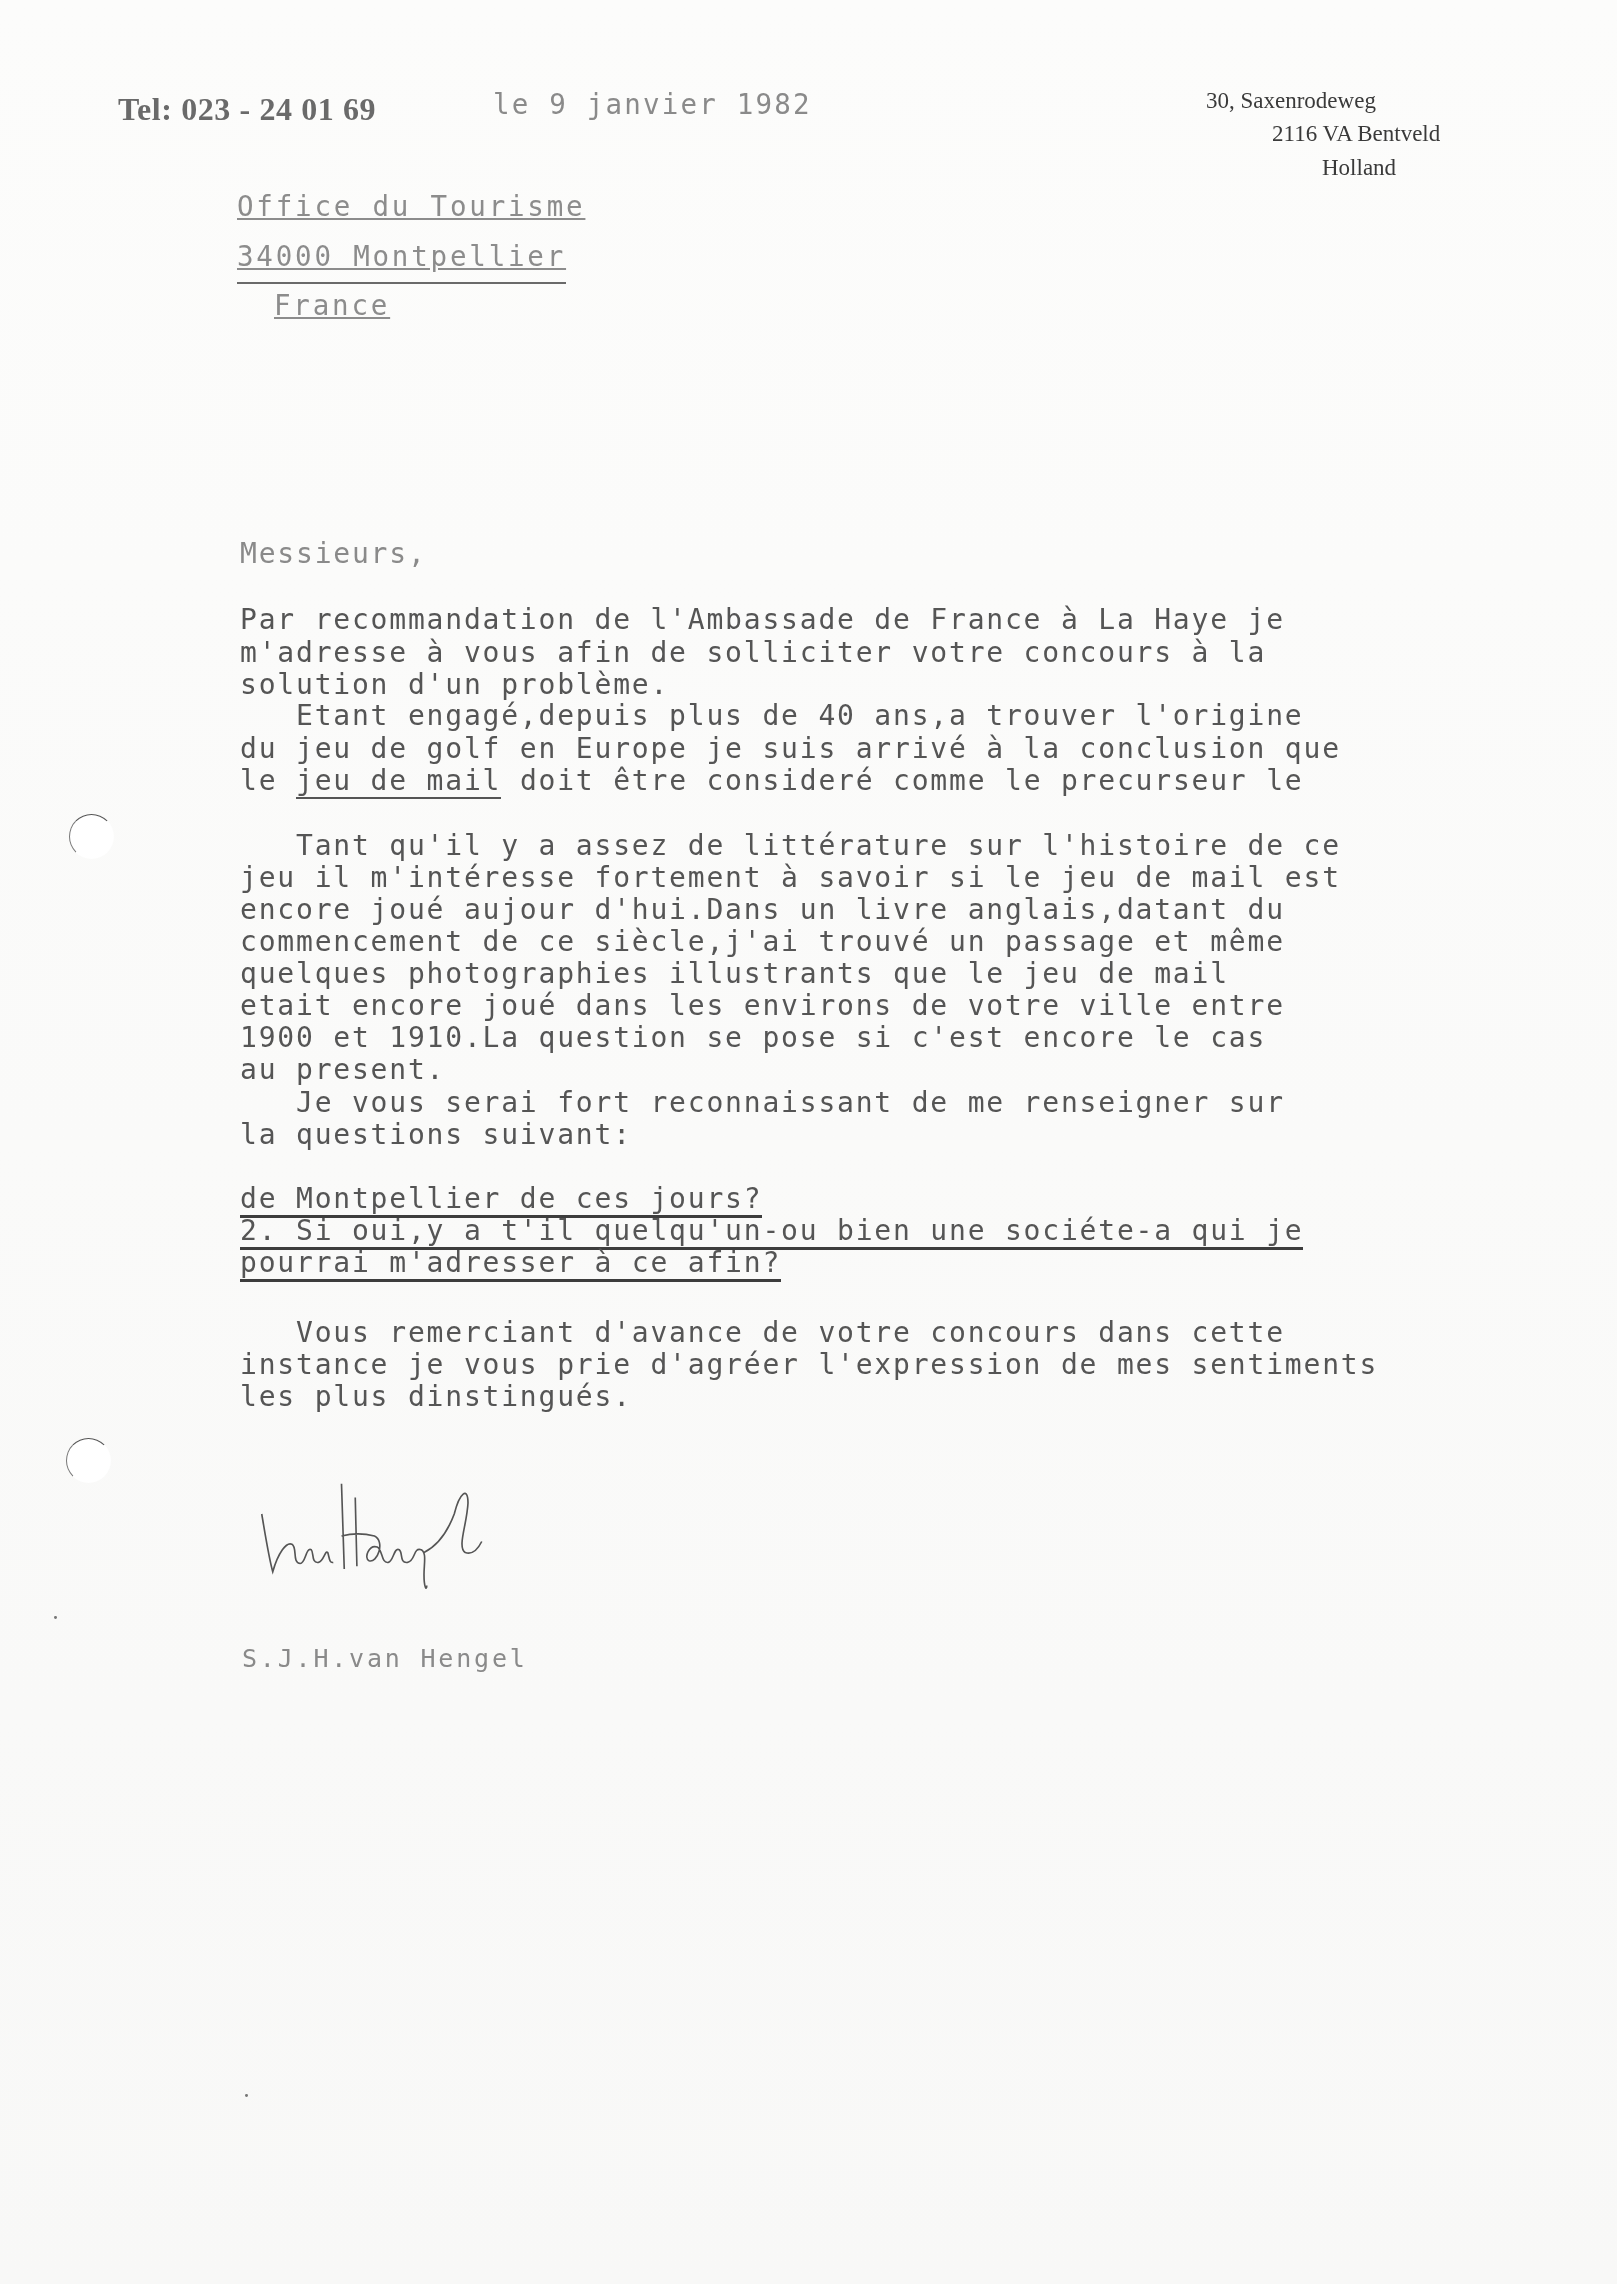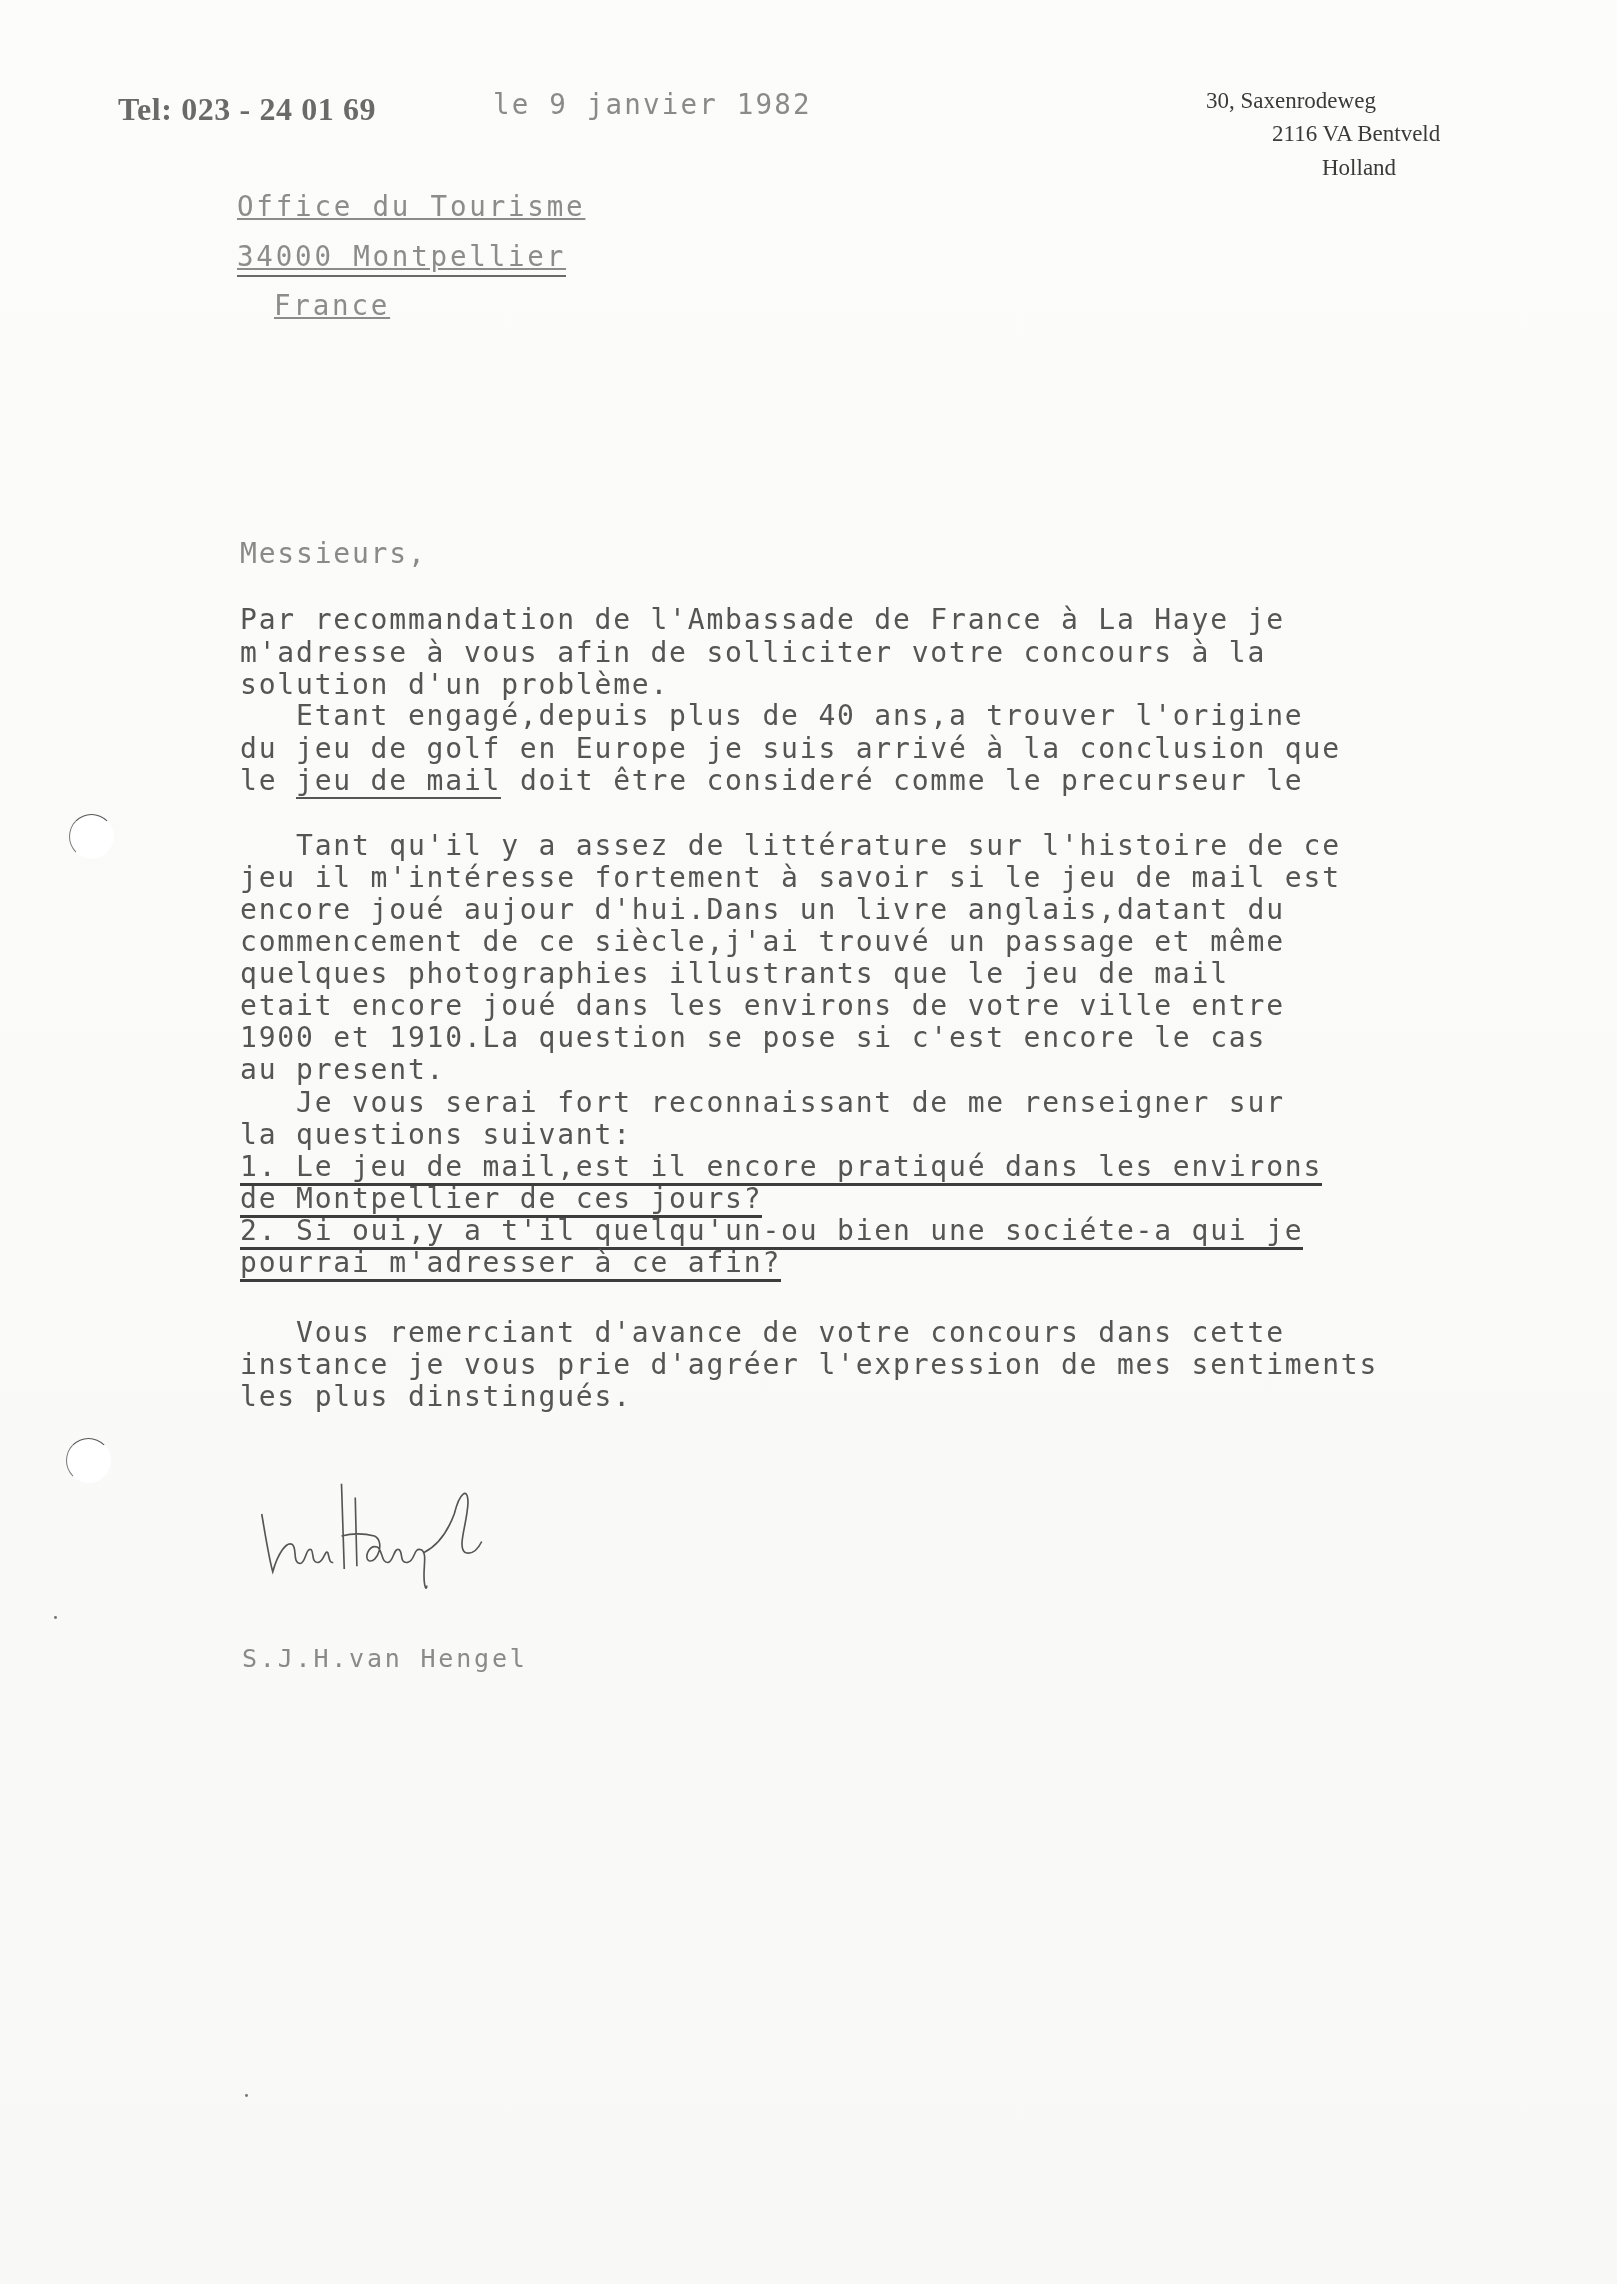--- a/index.html
+++ b/index.html
@@ -17,21 +17,21 @@
 
   .tel { left: 118px; top: 91px; font-size: 32px; color: #6a6a6a; letter-spacing: 0.6px; font-weight: bold; }
   .date { left: 493px; top: 88px; font-size: 27.5px; color: #8a8a8a; letter-spacing: 2.2px; }
   .addr { font-size: 23px; color: #3a3a3a; }
   .addr1 { left: 1206px; top: 88px; }
   .addr2 { left: 1272px; top: 121px; }
   .addr3 { left: 1322px; top: 155px; }
 
   .recip { left: 237px; font-size: 27.5px; color: #8c8c8c; letter-spacing: 2.8px; text-decoration: underline; }
   .recip1 { top: 190px; }
-  .recip2 { top: 240px; border-bottom: 2.8px solid #6a6a6a; padding-bottom: 3px; }
+  .recip2 { top: 240px; border-bottom: 2.8px solid #6a6a6a; padding-bottom: 10px; }
   .recip3 { top: 289px; margin-left: 37px; }
 
   .body-text { font-size: 28px; letter-spacing: 1.8px; color: #555; }
   .line { left: 240px; }
   .salut { top: 537px; color: #8a8a8a; }
 
   .ul { border-bottom: 2.8px solid #555; }
   .ul-strong { border-bottom: 3.9px solid #3d3d3d; }
 
   .signature { left: 259px; top: 1481px; width: 308px; height: 110px; }
@@ -71,21 +71,20 @@
   <div class="abs mono body-text line" style="top:861px">jeu il m'intéresse fortement à savoir si le jeu de mail est</div>
   <div class="abs mono body-text line" style="top:893px">encore joué aujour d'hui.Dans un livre anglais,datant du</div>
   <div class="abs mono body-text line" style="top:925px">commencement de ce siècle,j'ai trouvé un passage et même</div>
   <div class="abs mono body-text line" style="top:957px">quelques photographies illustrants que le jeu de mail</div>
   <div class="abs mono body-text line" style="top:989px">etait encore joué dans les environs de votre ville entre</div>
   <div class="abs mono body-text line" style="top:1021px">1900 et 1910.La question se pose si c'est encore le cas</div>
   <div class="abs mono body-text line" style="top:1053px">au present.</div>
   <div class="abs mono body-text line" style="top:1086px">   Je vous serai fort reconnaissant de me renseigner sur</div>
   <div class="abs mono body-text line" style="top:1118px">la questions suivant:</div>
 
-  <div class="abs mono body-text line ul-strong" style="top:1150px">1. Le jeu de mail,est il encore pratiqué dans les environs</div>
   <div class="abs mono body-text line ul-strong" style="top:1182px">de Montpellier de ces jours?</div>
   <div class="abs mono body-text line ul-strong" style="top:1214px">2. Si oui,y a t'il quelqu'un-ou bien une sociéte-a qui je</div>
   <div class="abs mono body-text line ul-strong" style="top:1246px">pourrai m'adresser à ce afin?</div>
 
   <div class="abs mono body-text line" style="top:1316px">   Vous remerciant d'avance de votre concours dans cette</div>
   <div class="abs mono body-text line" style="top:1348px">instance je vous prie d'agréer l'expression de mes sentiments</div>
   <div class="abs mono body-text line" style="top:1380px">les plus dinstingués.</div>
 
   <svg class="abs signature" viewBox="0 0 560 200" aria-hidden="true">
     <path d="M5 60 C 10 90, 18 140, 25 165 C 35 130, 50 110, 60 115 C 70 120, 60 150, 75 150 C 85 150, 85 120, 95 125 C 100 130, 95 150, 108 148 C 118 146, 120 125, 125 130 C 128 140, 128 150, 135 148" fill="none" stroke="#555" stroke-width="3"></path>

